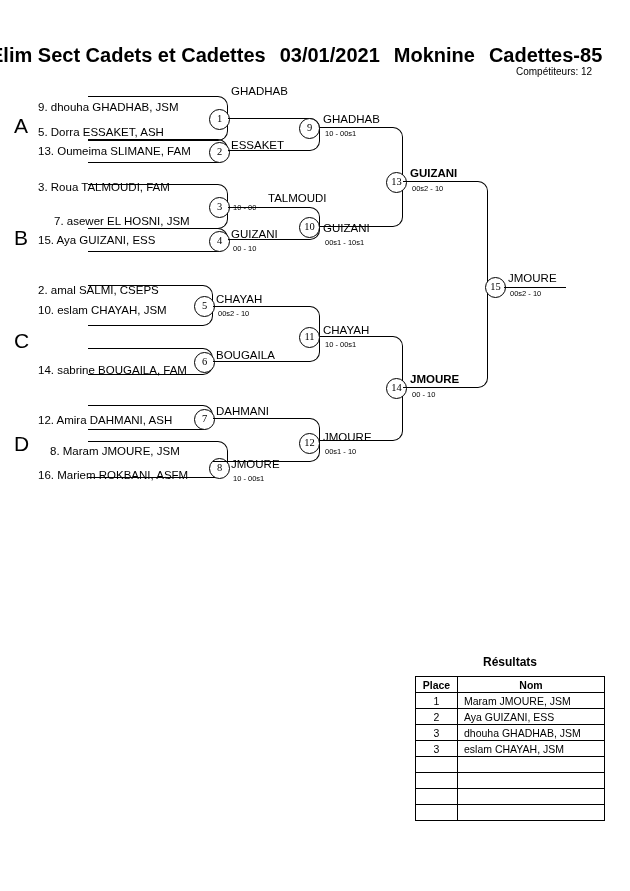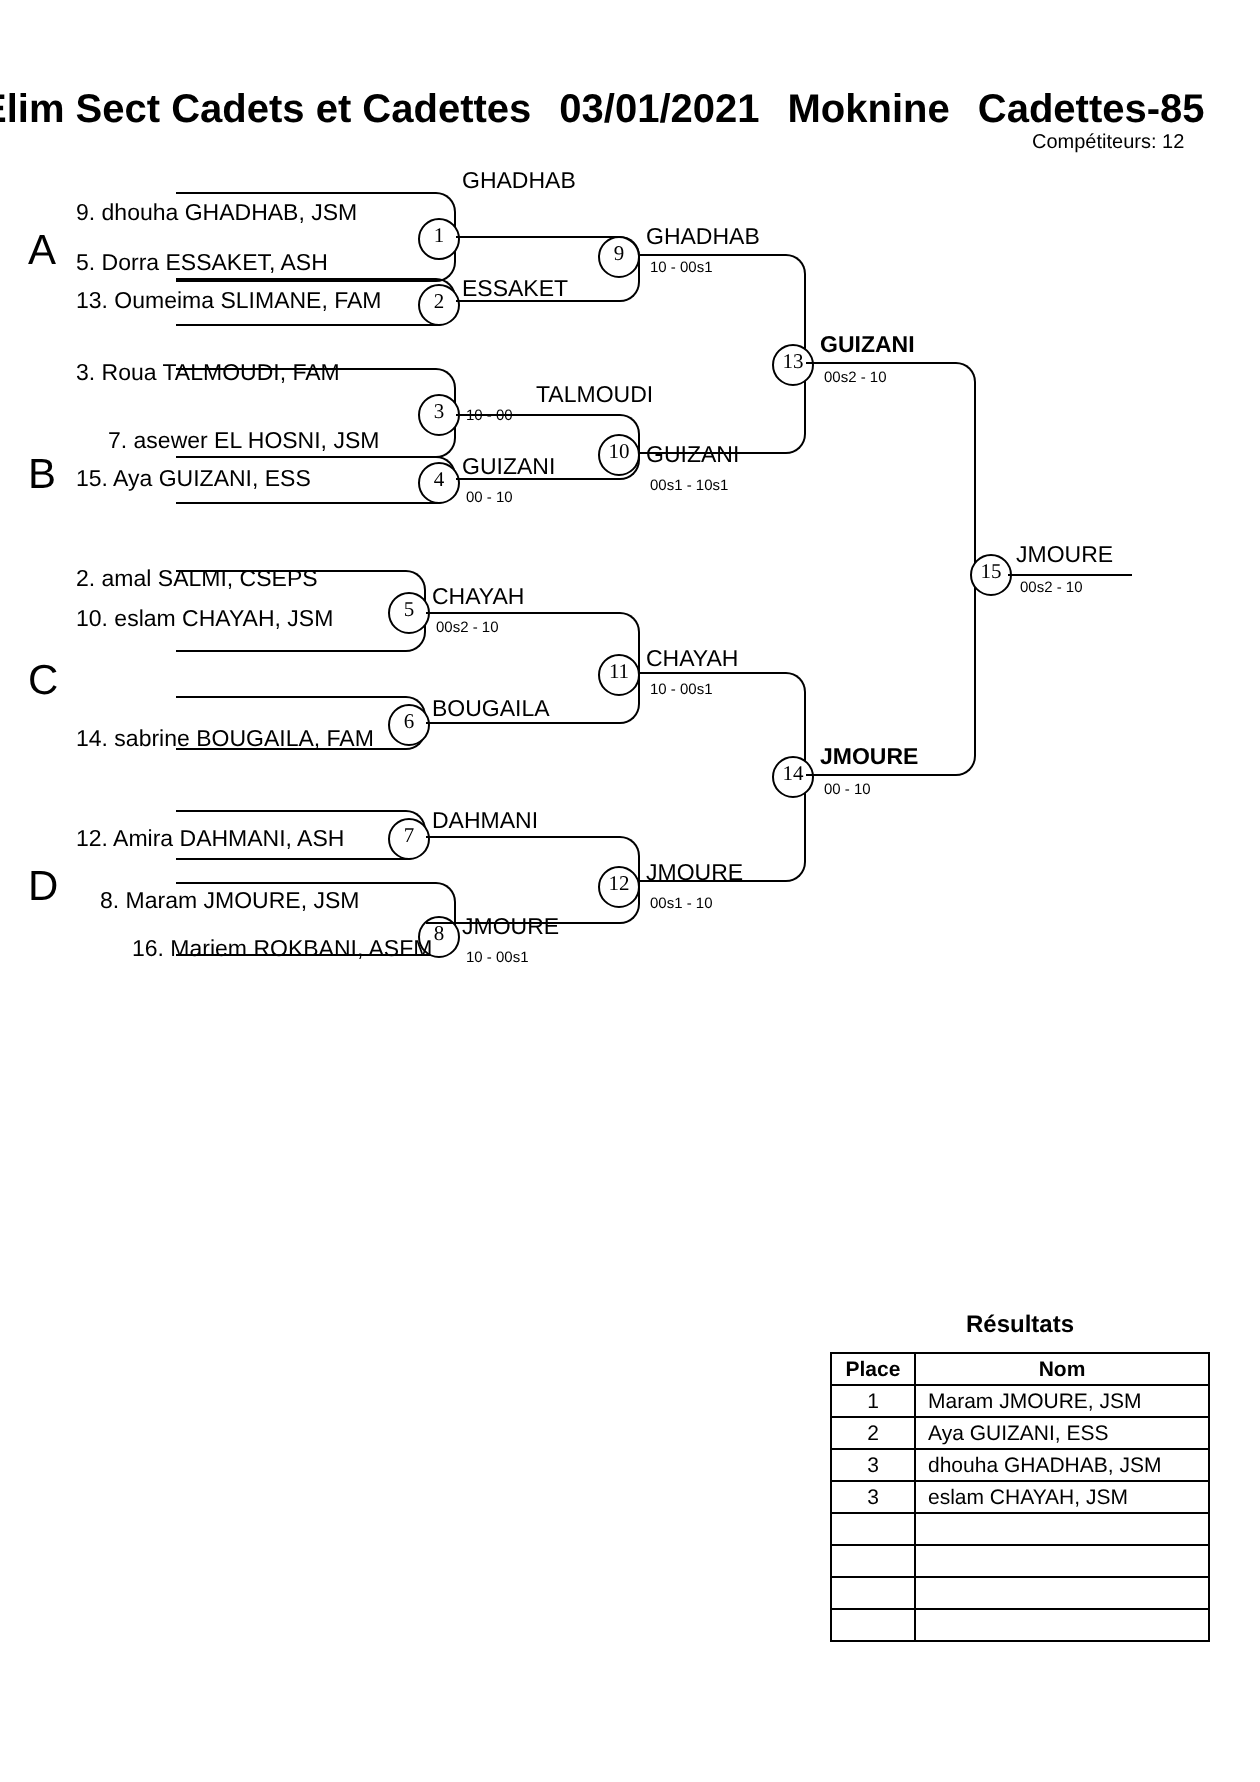--- a/index.html
+++ b/index.html
@@ -125,21 +125,21 @@
 
 <div class="brk" style="left:88px;top:405px;width:125px;height:25px;"></div>
 <div class="mnum" style="left:194px;top:409px;">7</div>
 <div class="comp" style="left:38px;top:414px;">12. Amira DAHMANI, ASH</div>
 <div class="win" style="left:216px;top:405px;">DAHMANI</div>
 <div class="score" style="left:218px;top:421px;"></div>
 
 <div class="brk" style="left:88px;top:441px;width:140px;height:37px;"></div>
 <div class="mnum" style="left:209px;top:458px;">8</div>
 <div class="comp" style="left:38px;top:445px;margin-left:12px;">8. Maram JMOURE, JSM</div>
-<div class="comp" style="left:38px;top:469px;margin-left:28px;">16. Mariem ROKBANI, ASFM</div>
+<div class="comp" style="left:38px;top:469px;">16. Mariem ROKBANI, ASFM</div>
 <div class="win" style="left:231px;top:458px;">JMOURE</div>
 <div class="score" style="left:233px;top:474px;">10 - 00s1</div>
 
 <div class="brk" style="left:228px;top:118px;width:92px;height:33px;"></div>
 <div class="mnum" style="left:299px;top:118px;">9</div>
 <div class="win" style="left:323px;top:113px;">GHADHAB</div>
 <div class="score" style="left:325px;top:129px;">10 - 00s1</div>
 
 <div class="brk" style="left:228px;top:207px;width:92px;height:33px;"></div>
 <div class="mnum" style="left:299px;top:217px;">10</div>

